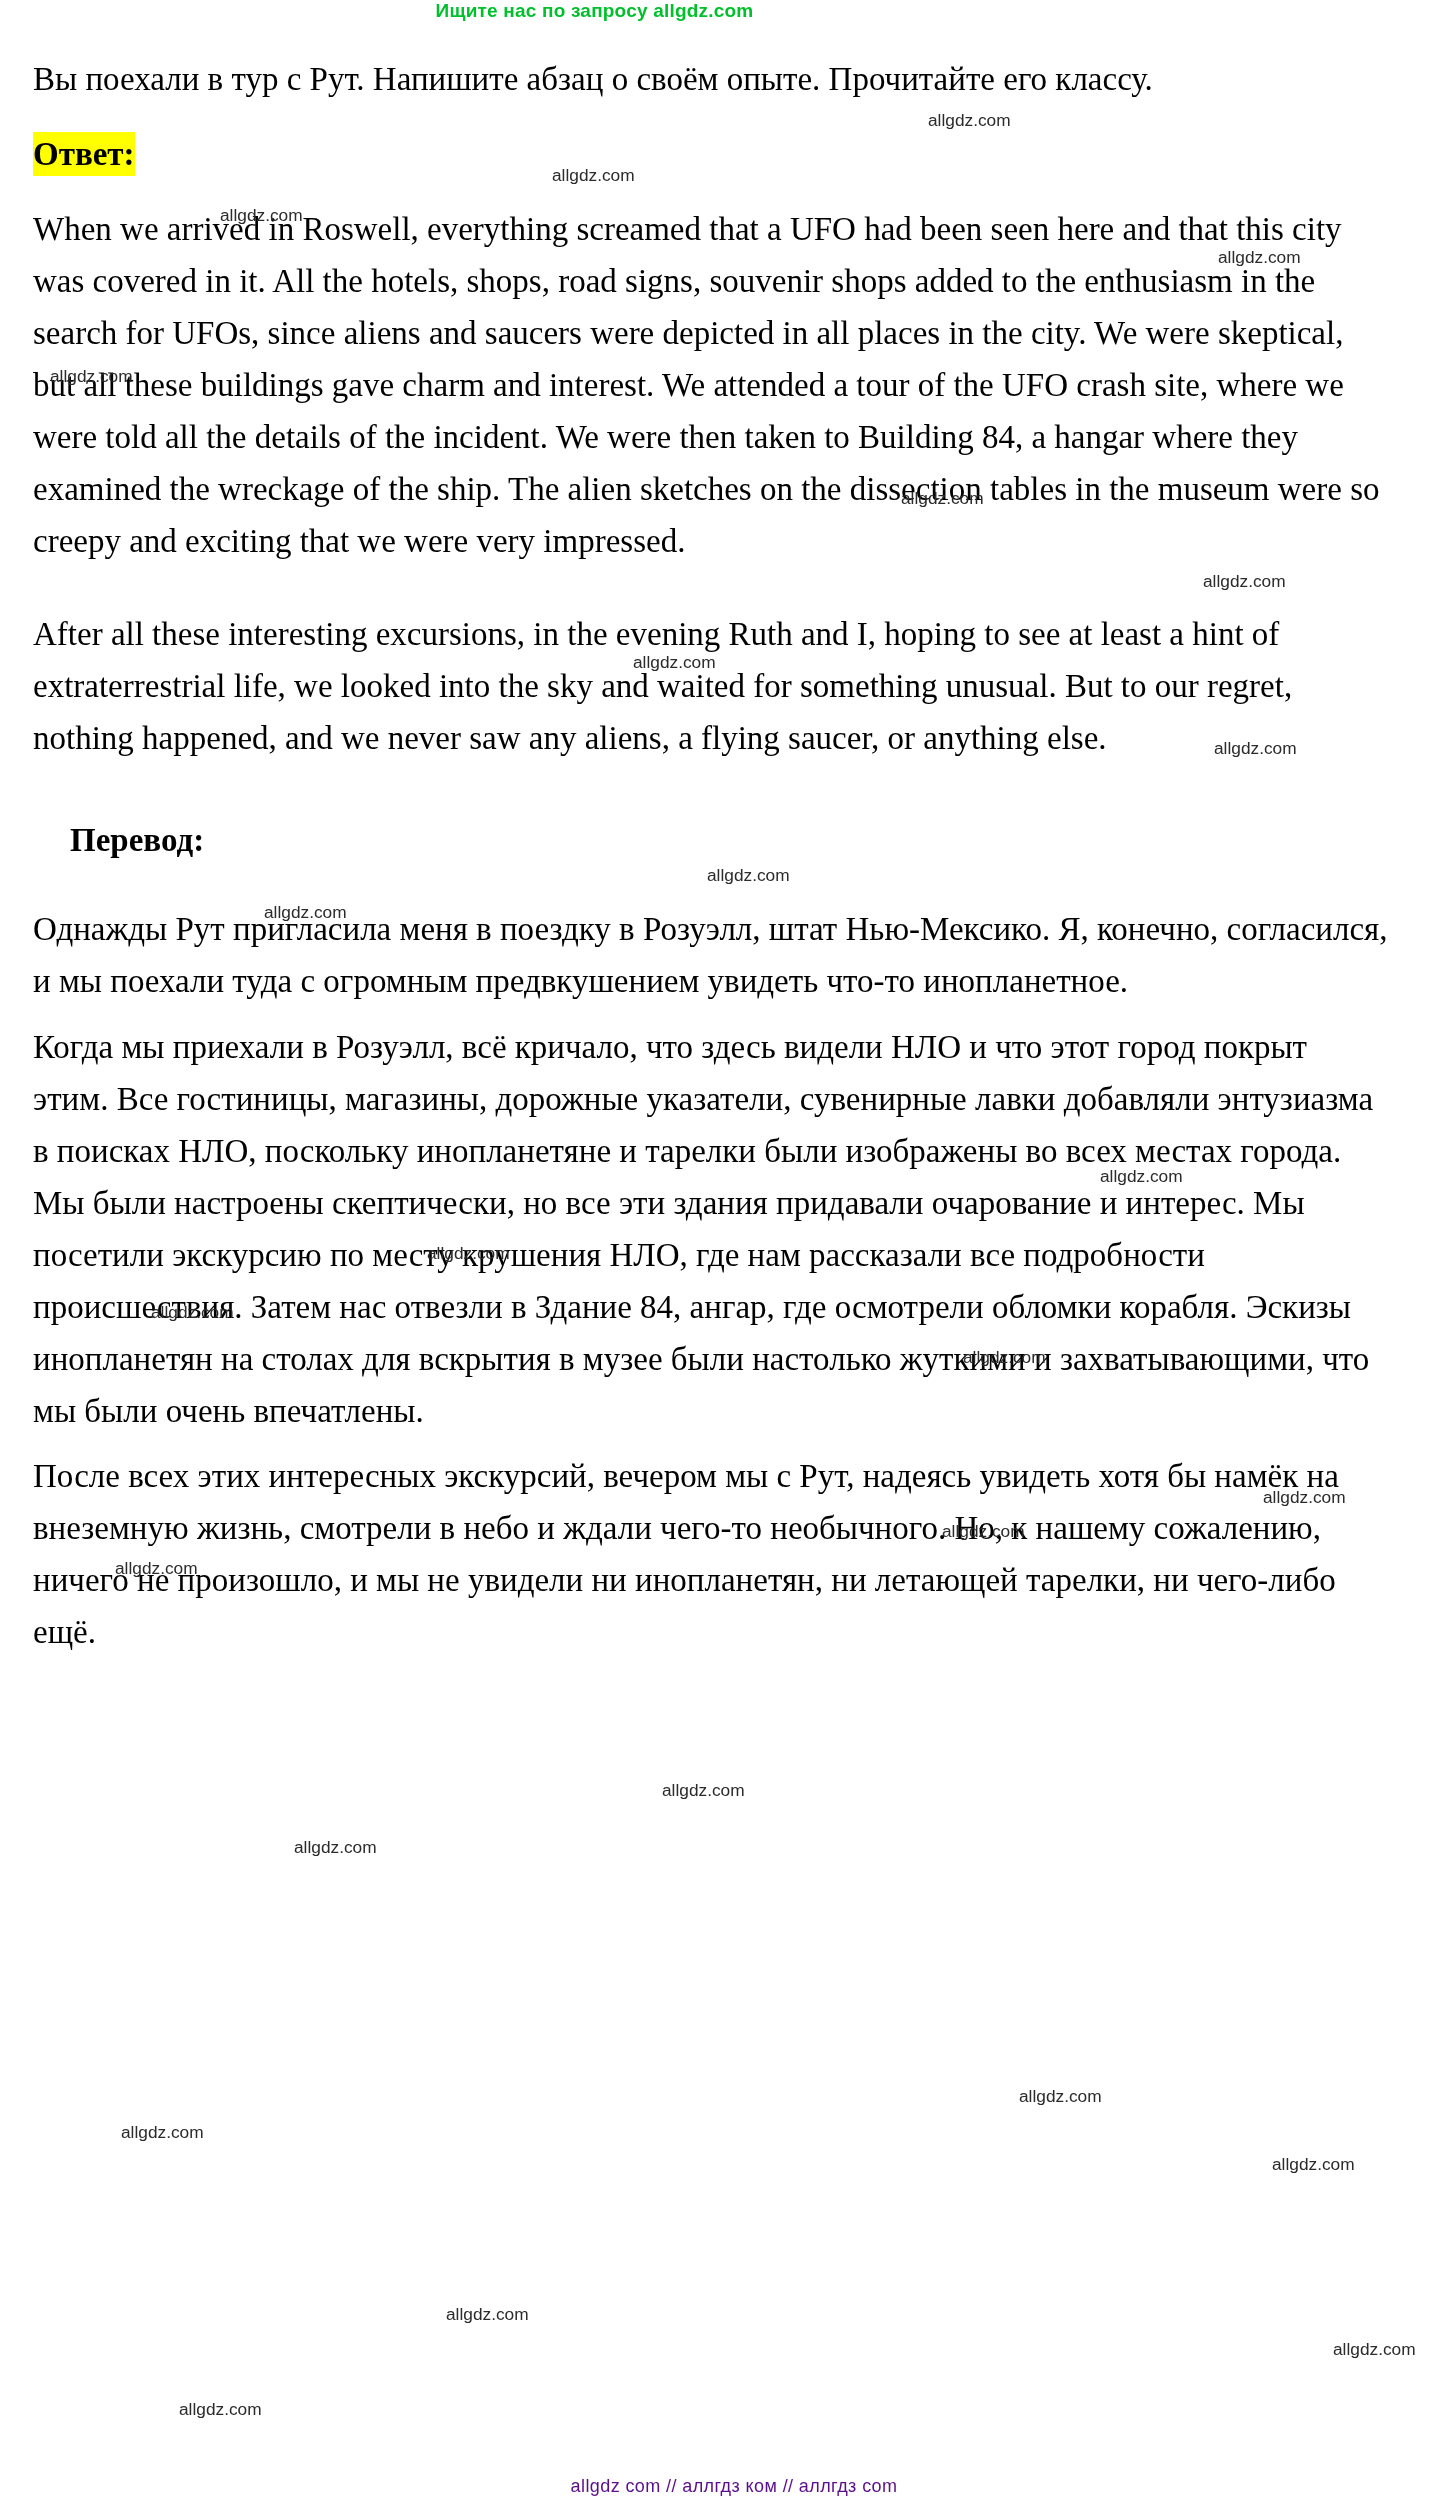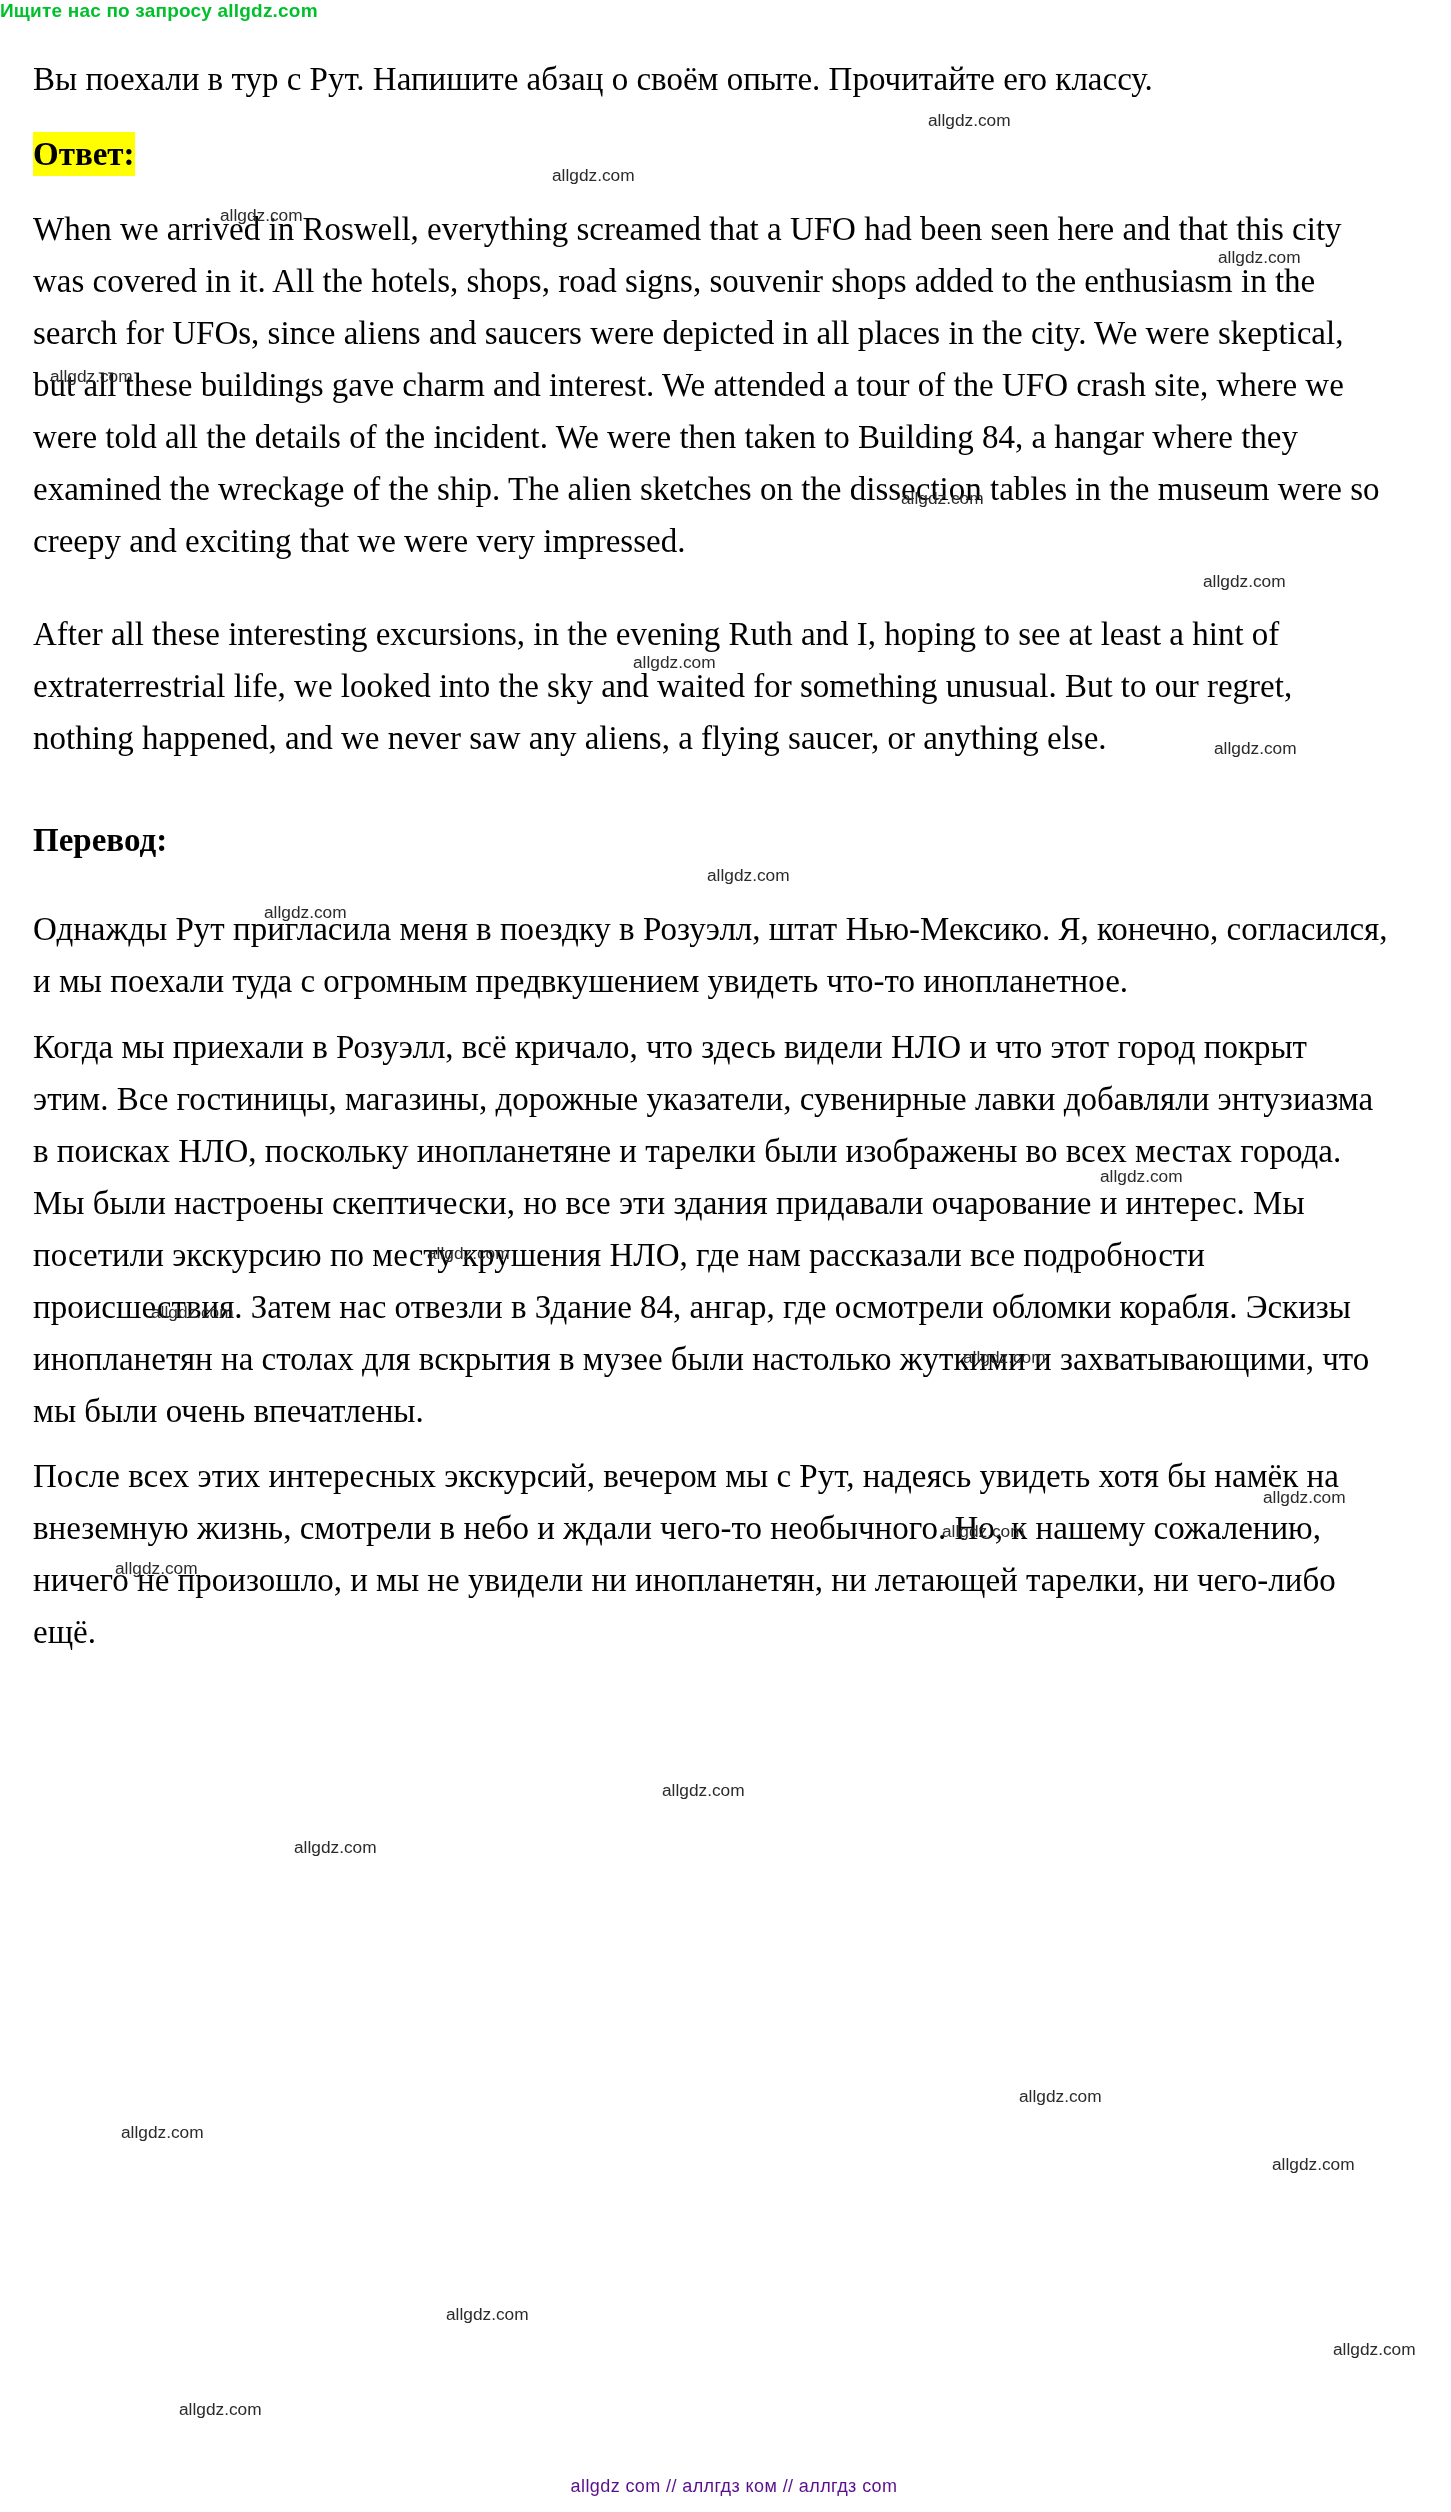--- a/index.html
+++ b/index.html
@@ -15,21 +15,21 @@
     color: #000000;
     overflow: hidden;
   }
 
   
   #top-banner {
     position: absolute;
     top: 0px;
     left: 0;
     width: 1189px;
-    text-align: left;
+    text-align: center;
     color: #00c02b;
     font-family: "Liberation Sans", "DejaVu Sans", sans-serif;
     font-size: 19px;
     font-weight: 600;
     letter-spacing: 0.2px;
     line-height: 22.6px;
   }
 
   
   #page {
@@ -58,20 +58,21 @@
     font-weight: bold;
     display: inline-block;
     background: #ffff00;
     padding: 0 0;
   }
   .heading-translate {
     font-size: 33px;
     line-height: 44px;
     font-weight: bold;
     display: inline-block;
+    margin-left: 37px;
   }
 
   
   .wm {
     position: absolute;
     font-family: "Liberation Sans", "DejaVu Sans", sans-serif;
     font-size: 17.3px;
     color: #2b2b2b;
     white-space: nowrap;
     pointer-events: none;

